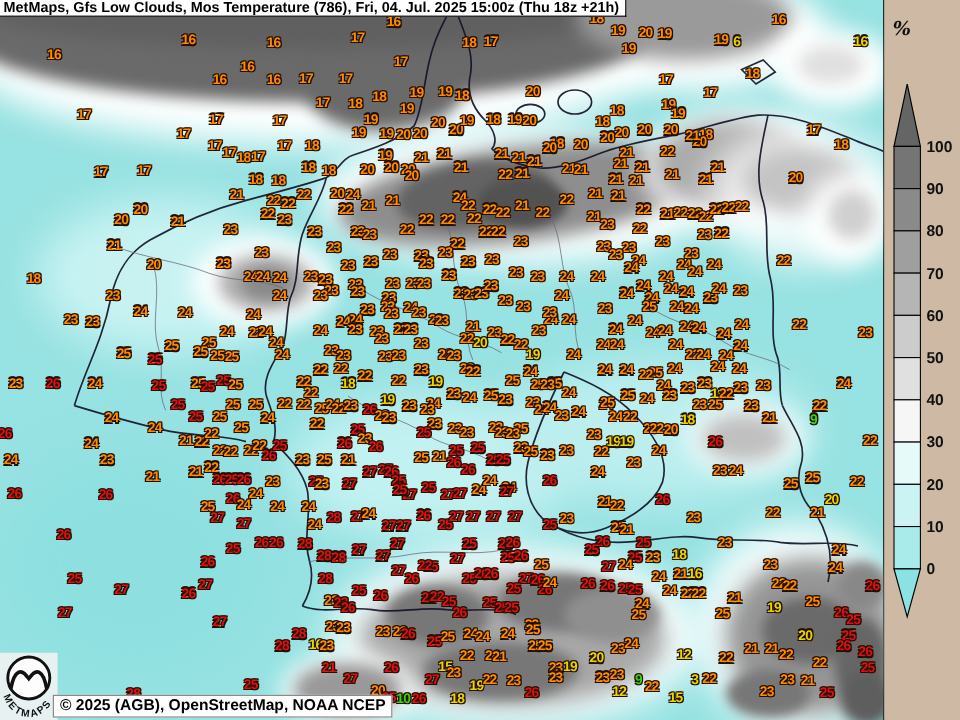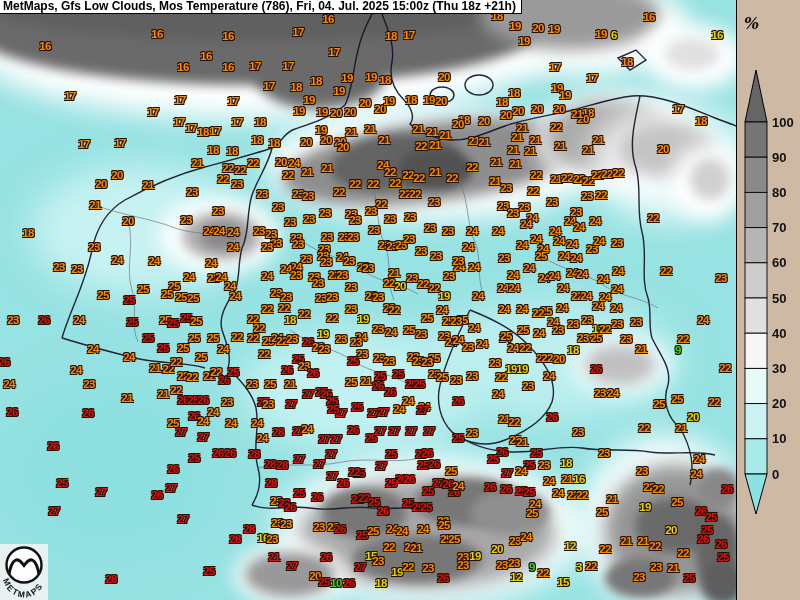--- a/index.html
+++ b/index.html
@@ -771,14 +771,17 @@
       <path d="M12,30 C14,19 19,17 24,25 C29,17 34,19 36,30" fill="none" stroke="#fdfdfd" stroke-width="1.2"></path>
       <defs>
           <path id="logoarc" d="M3,36 A22,24 0 0,0 45,37"></path>
         </defs>
       <text font-family="Liberation Sans, sans-serif" font-size="8.5" font-weight="bold" fill="#111" letter-spacing="1.5">
         <textPath href="#logoarc">METMAPS</textPath>
       </text>
     </svg>
   </div>
 
+  <div id="attrib">
+    <span>© 2025 (AGB), OpenStreetMap, NOAA NCEP</span>
+  </div>
 
 </div>
 
 </body></html>

